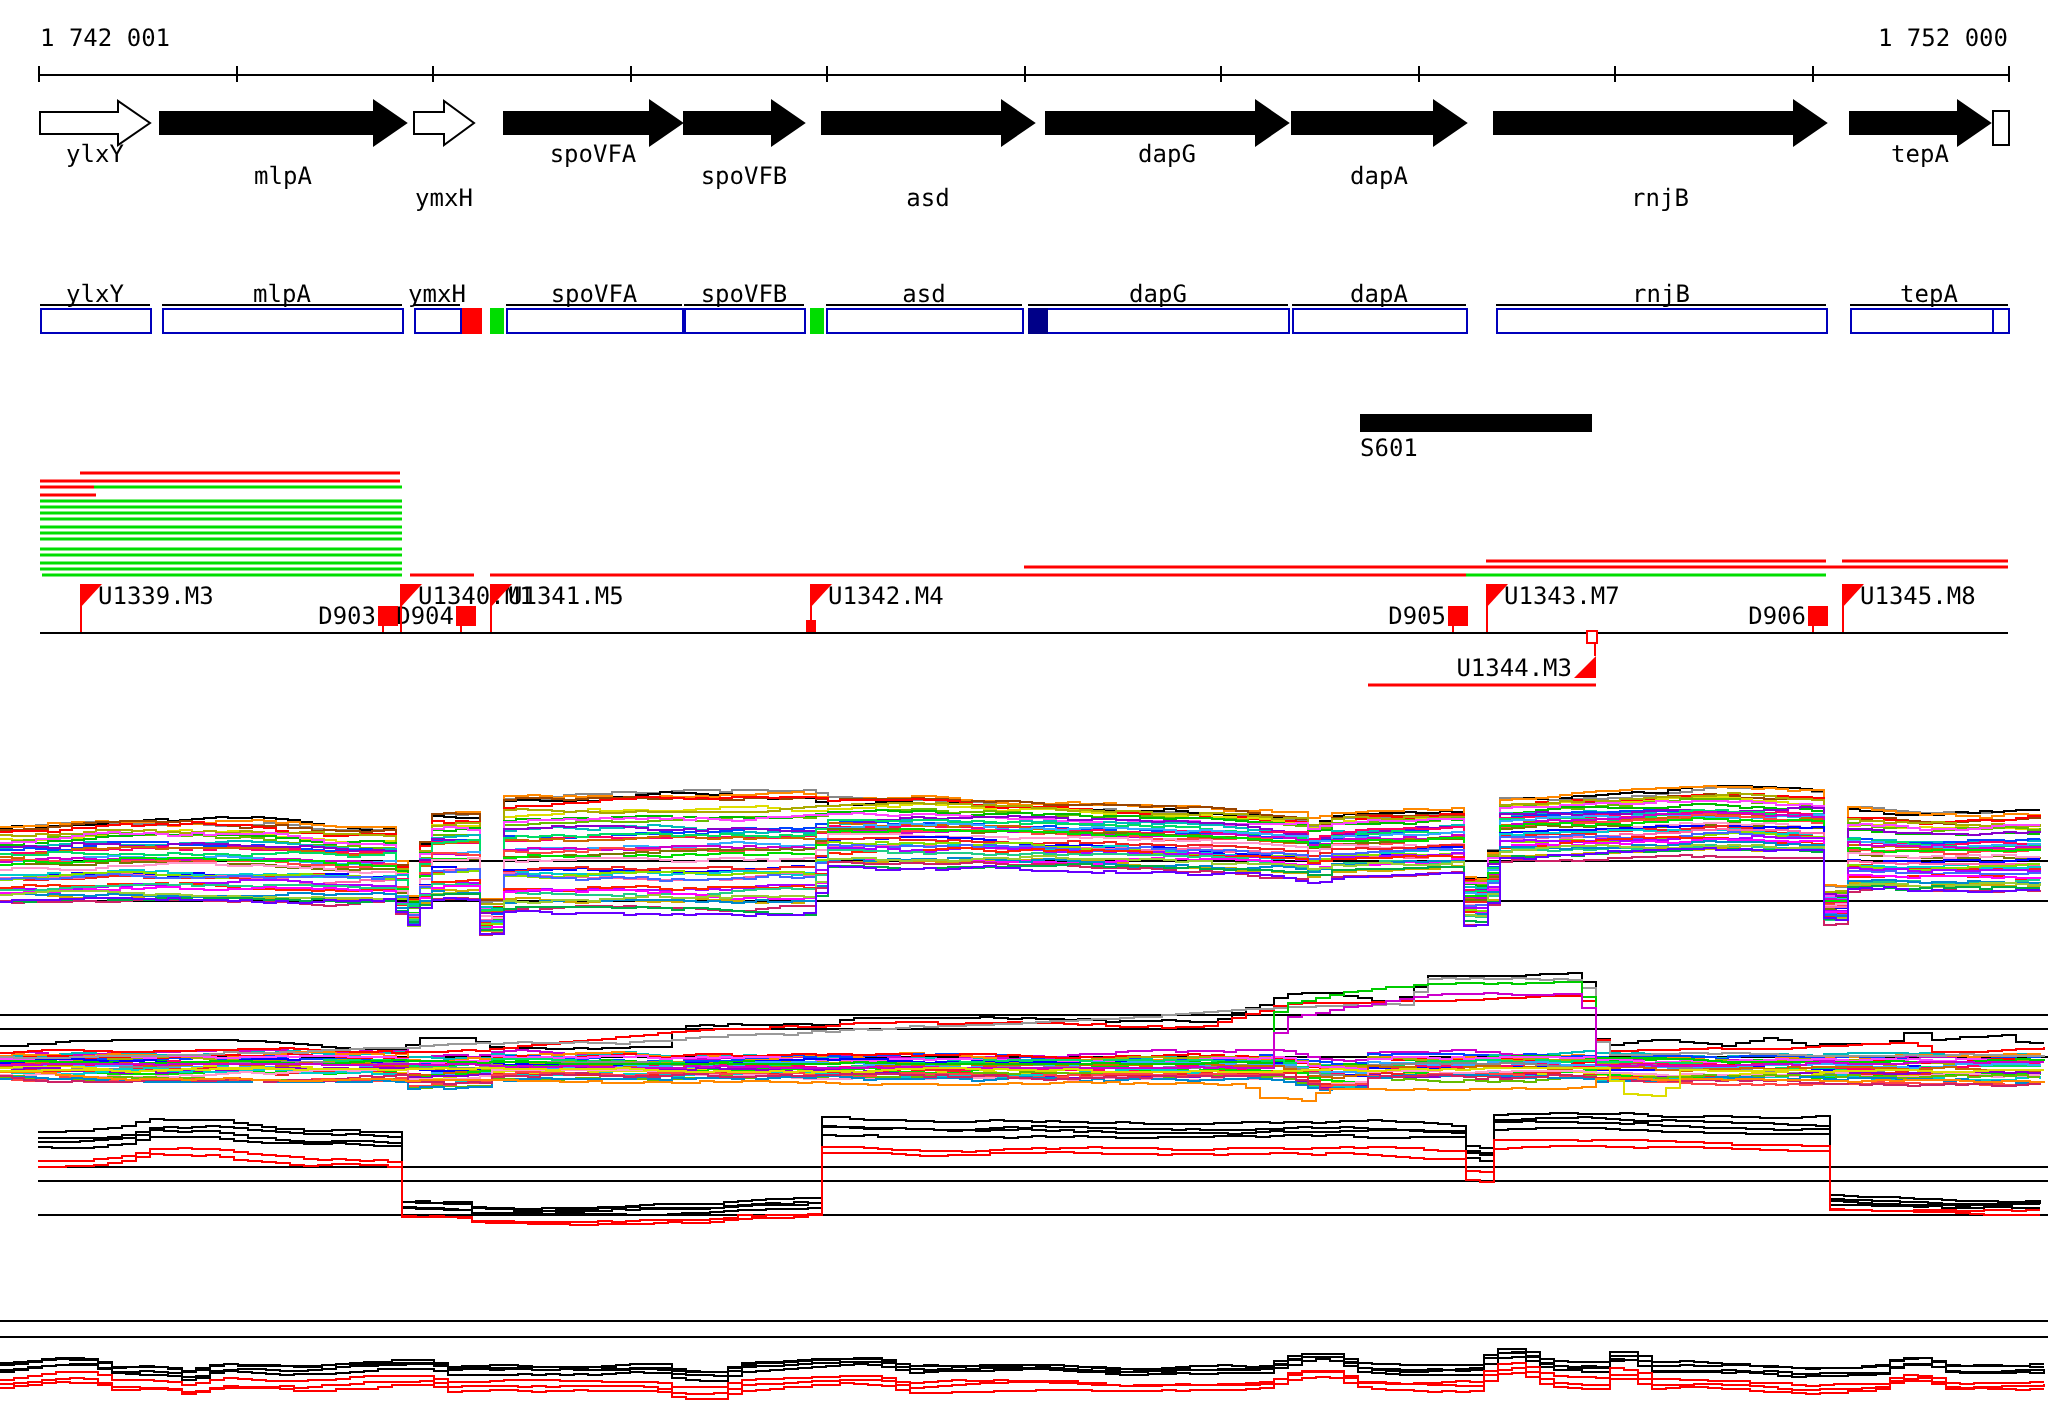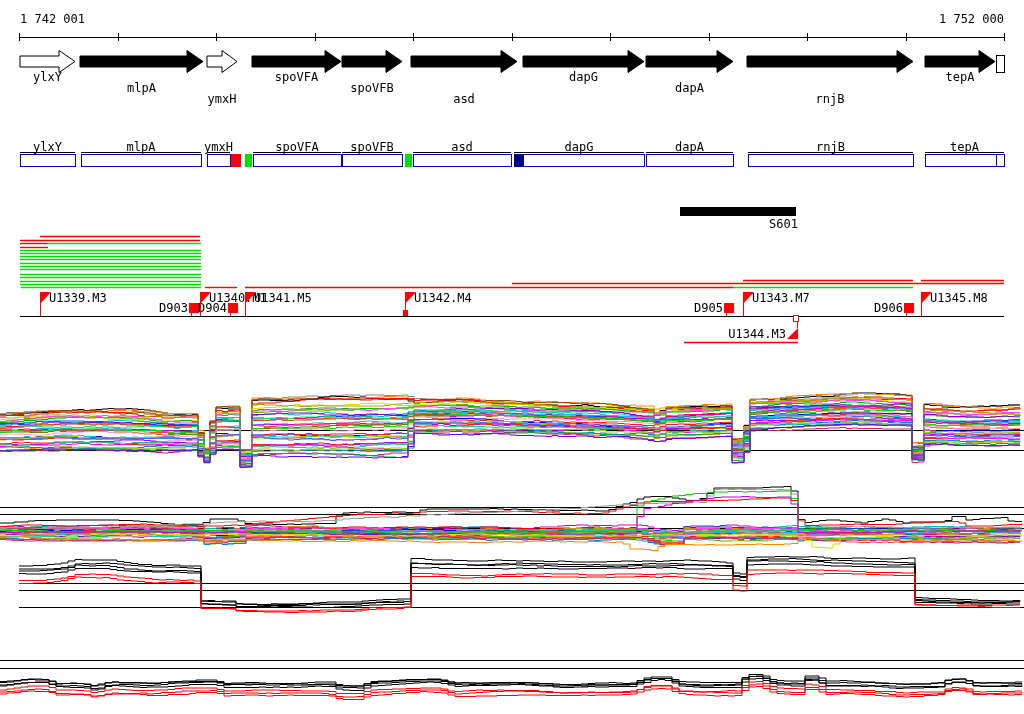--- a/index.html
+++ b/index.html
@@ -1,21 +1,21 @@
 <!DOCTYPE html>
 <html><head>
 <meta charset="utf-8">
 <style>
   html,body{margin:0;padding:0;background:#fff;}
   .screen{position:relative;width:1024px;height:714px;background:#ffffff;overflow:hidden;
           font-family:"DejaVu Sans Mono",monospace;text-decoration:underline;}
   .coord{position:absolute;top:12px;font:12px "DejaVu Sans Mono",monospace;color:#000;}
   #coord-start{left:20px;}
   #coord-end{right:20px;text-align:right;margin-left:28px;}
-  .s601label{position:absolute;left:680px;top:217px;width:118px;text-align:right;
+  .s601label{position:absolute;left:680px;top:217px;width:118px;text-align:left;
              font:12px "DejaVu Sans Mono",monospace;color:#000;}
   svg text{font:12px "DejaVu Sans Mono",monospace;fill:#000;}
   #gfx{position:absolute;left:0;top:0;}
 </style>
 </head>
 <body>
 
 <div class="screen">
   <div class="coord" id="coord-start">1 742 001</div>
   <div class="coord" id="coord-end">1 752 000</div>

